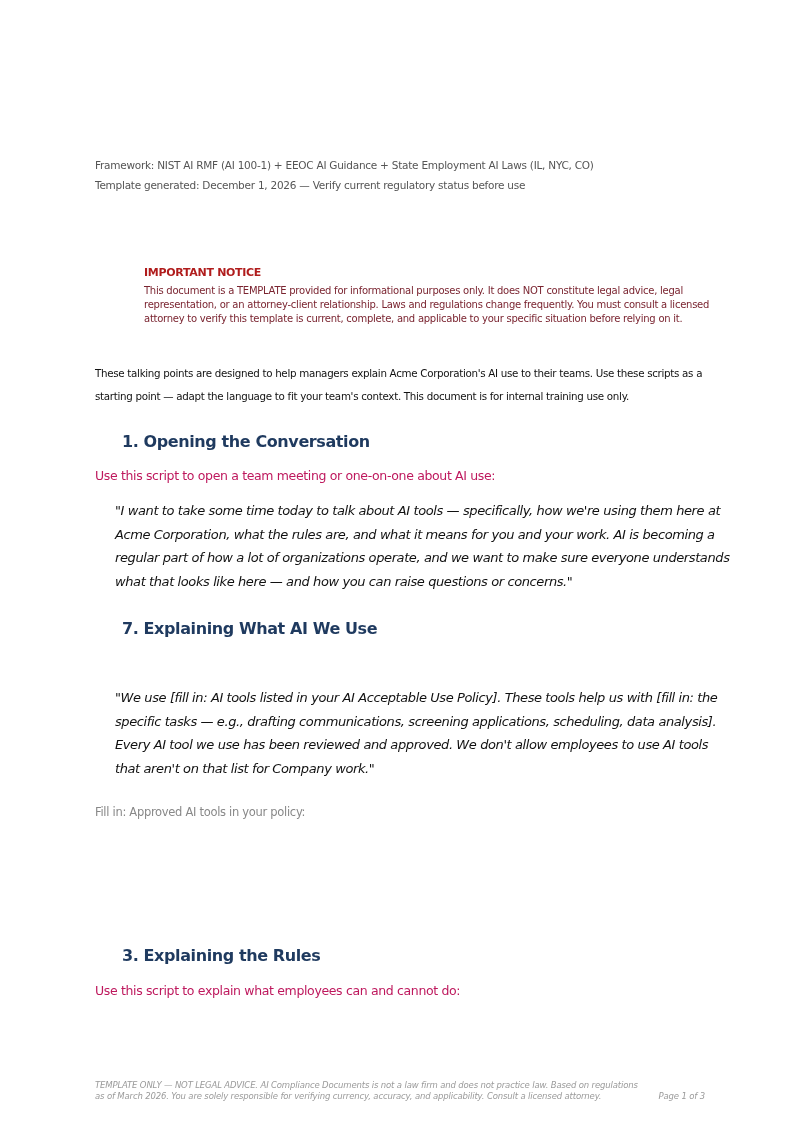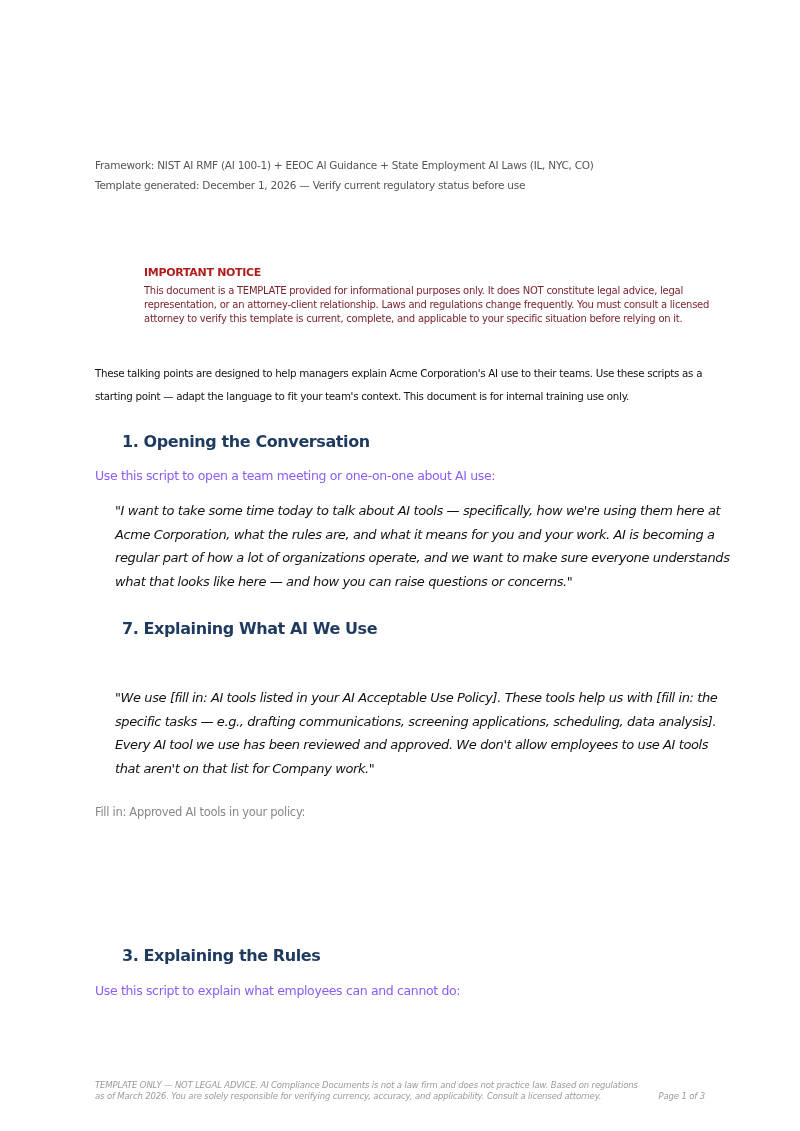--- a/index.html
+++ b/index.html
@@ -30,21 +30,21 @@
       font-size: 10.3px; line-height: 23px; color: #111111; letter-spacing: -0.3px;
     }
 
     .section-title {
       position: absolute; left: 118px;
       font-size: 16px; font-weight: bold; color: #1f3a5f; letter-spacing: -0.4px;
       margin: 4px; line-height: 22px;
     }
     .lead {
       position: absolute; left: 95px;
-      font-size: 12.5px; color: #8b5cf6; letter-spacing: -0.35px; line-height: 18px;
+      font-size: 12.5px; color: #be185d; letter-spacing: -0.35px; line-height: 18px;
       white-space: nowrap;
     }
     .quote {
       position: absolute; left: 115px; width: 620px;
       font-size: 13px; font-style: italic; color: #111111; letter-spacing: -0.4px;
       line-height: 23.5px;
     }
     .fill-label {
       position: absolute; left: 95px; top: 805px;
       font-size: 11.5px; color: #888888; letter-spacing: -0.3px;

